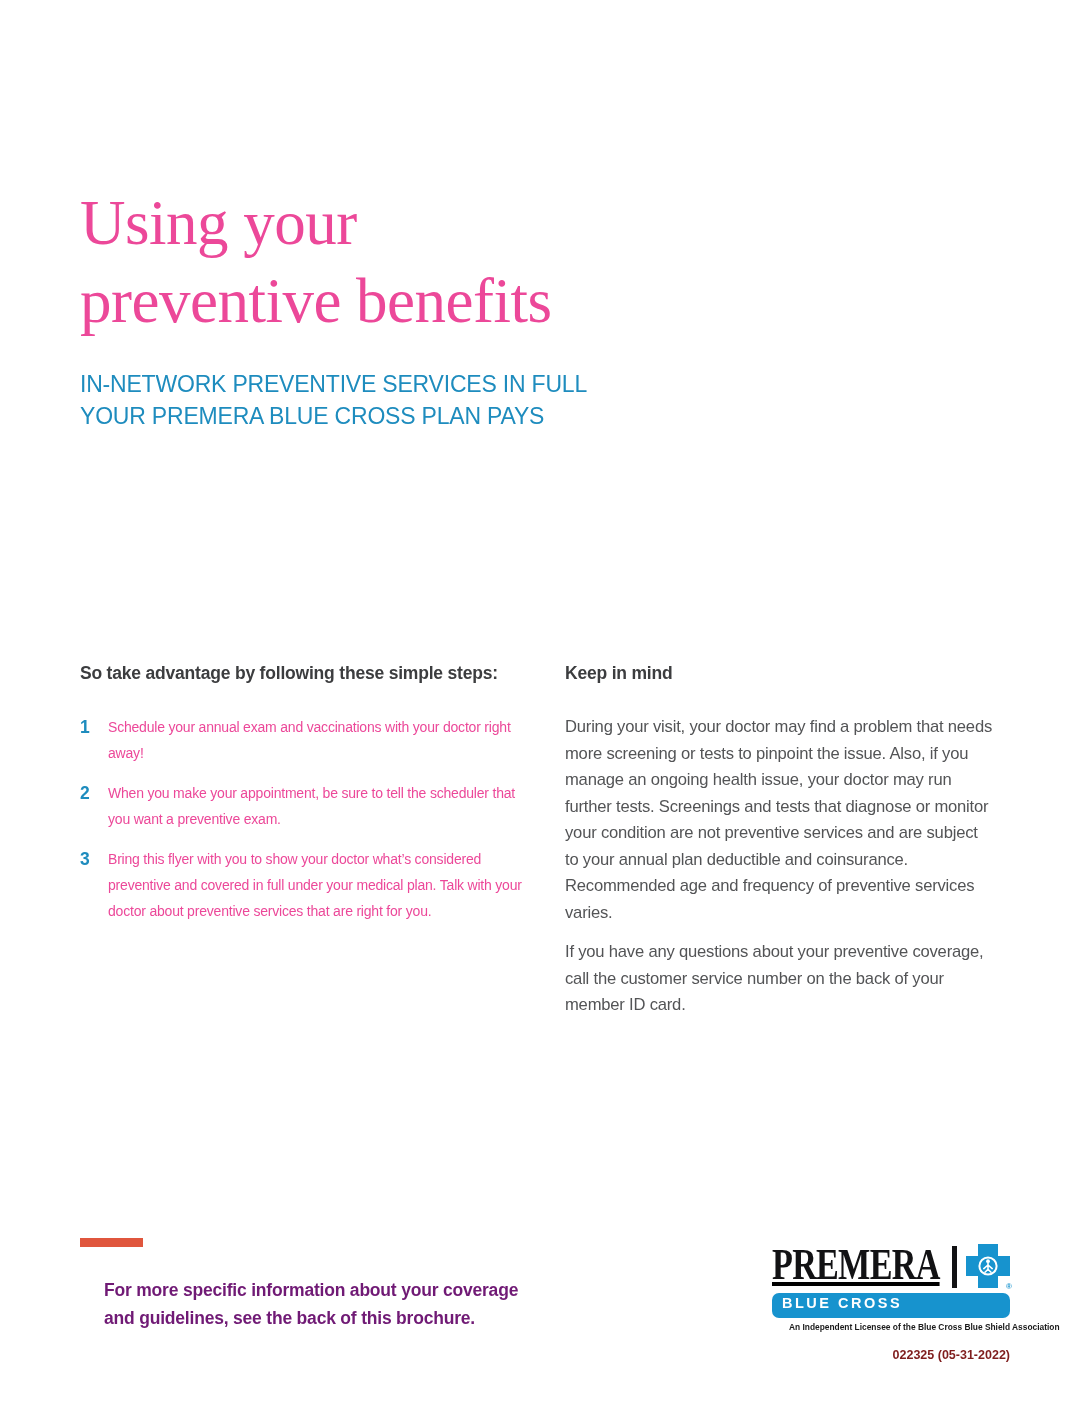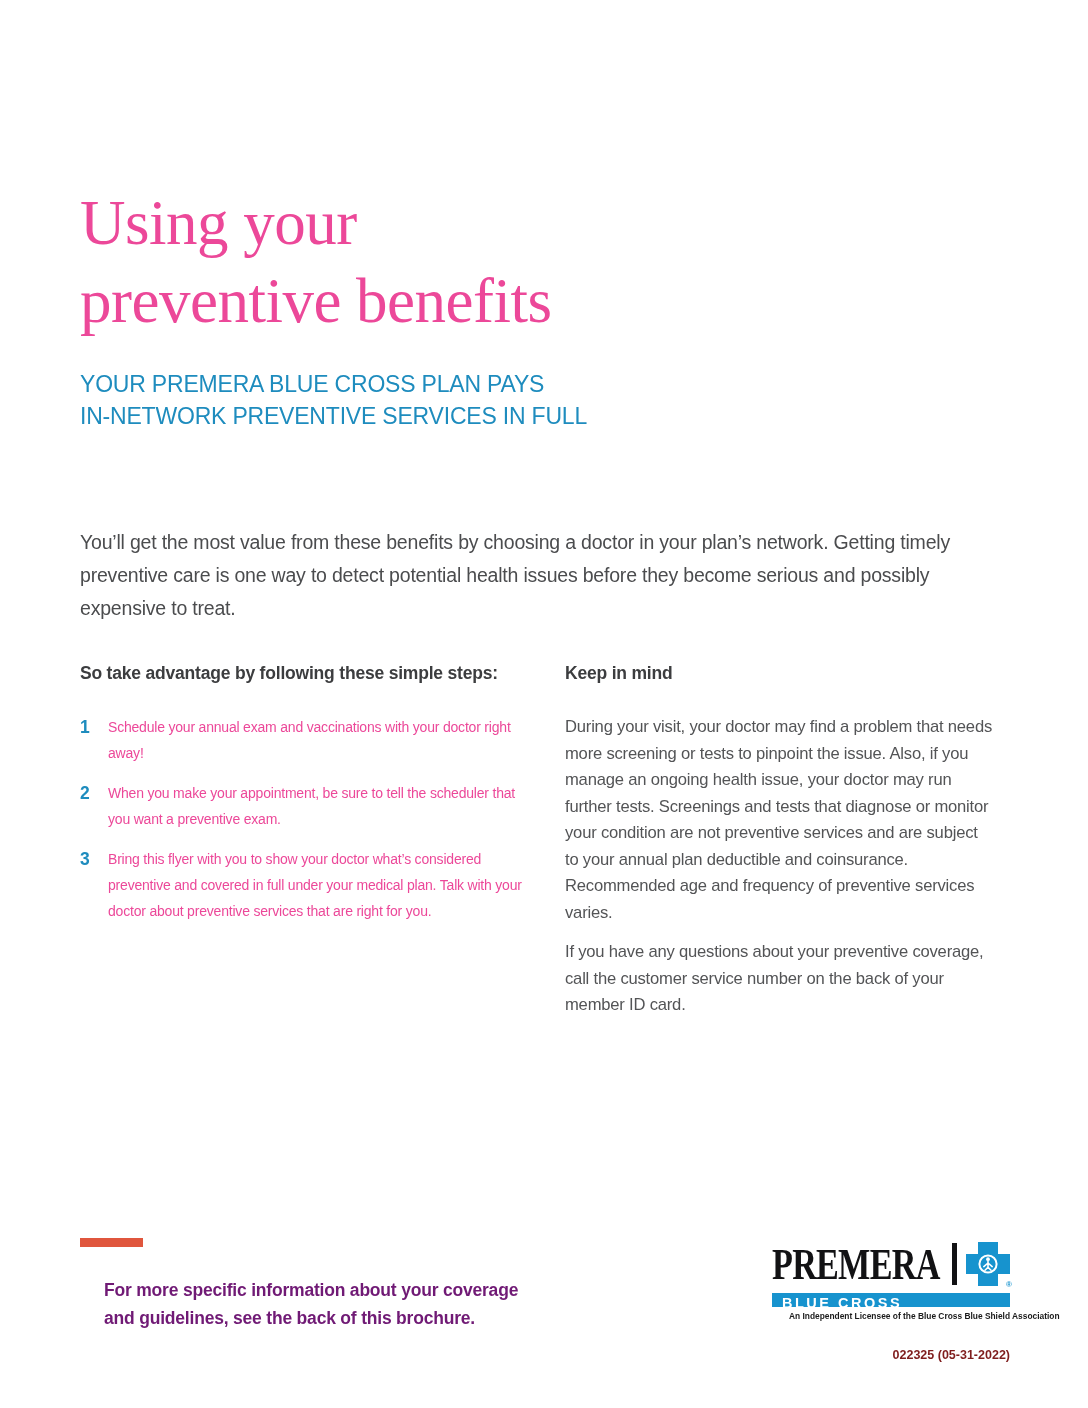--- a/index.html
+++ b/index.html
@@ -122,22 +122,23 @@
 
   
   .logo {
     position: absolute;
     left: 772px;
     top: 1240px;
     width: 238px;
   }
   .logo-row {
     display: flex;
-    align-items: center;
+    align-items: flex-end;
     height: 48px;
+    text-decoration: underline;
   }
   .wordmark {
     font-family: "Liberation Serif", "DejaVu Serif", serif;
     font-weight: 700;
     font-size: 45px;
     line-height: 48px;
     color: #121214;
     letter-spacing: -1px;
     transform: scaleX(0.76);
     transform-origin: left center;
@@ -159,28 +160,29 @@
     position: absolute;
     right: -2px;
     bottom: -3px;
     font-size: 8px;
     color: #1793ce;
     font-weight: 700;
   }
   .logo-bar {
     margin-top: 5px;
     width: 238px;
-    height: 14px;
+    height: 25px;
     background: #1793ce;
     color: #ffffff;
     font-size: 14.5px;
     font-weight: 700;
     letter-spacing: 2.5px;
     line-height: 21px;
     padding-left: 10px;
+    border-radius: 7px;
   }
   .logo-tagline {
     margin-top: 4px;
     font-size: 8.4px;
     font-weight: 700;
     color: #1a1a1a;
     white-space: nowrap;
     letter-spacing: 0;
     margin-left: 17px;
   }
@@ -197,25 +199,24 @@
 <body>
 
 <div class="page">
 
   <h1 class="title">
     <span style="display:block">Using your</span>
     <span style="display:block">preventive benefits</span>
   </h1>
 
   <div class="subtitle">
+    <span style="display:block">IN-NETWORK PREVENTIVE SERVICES IN FULL</span>
     <span style="display:block">YOUR PREMERA BLUE CROSS PLAN PAYS</span>
-    <span style="display:block">IN-NETWORK PREVENTIVE SERVICES IN FULL</span>
-  </div>
-
-  <p class="intro">You’ll get the most value from these benefits by choosing a doctor in your plan’s network. Getting timely preventive care is one way to detect potential health issues before they become serious and possibly expensive to treat.</p>
+  </div>
+
 
   <div class="col-left">
     <div class="col-heading">So take advantage by following these simple steps:</div>
 
     <div class="step">
       <span class="step-num">1</span>
       <span class="step-text">Schedule your annual exam and vaccinations with your doctor right away!</span>
     </div>
     <div class="step">
       <span class="step-num">2</span>

